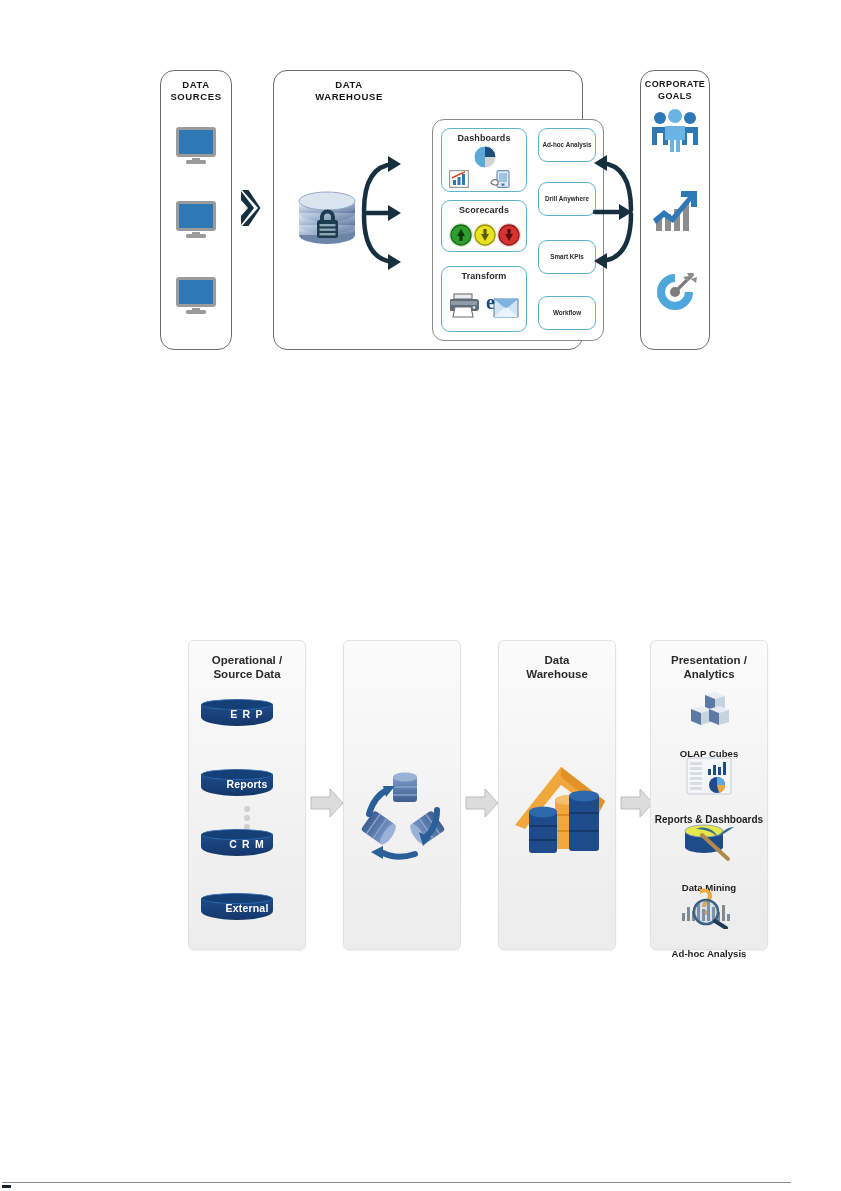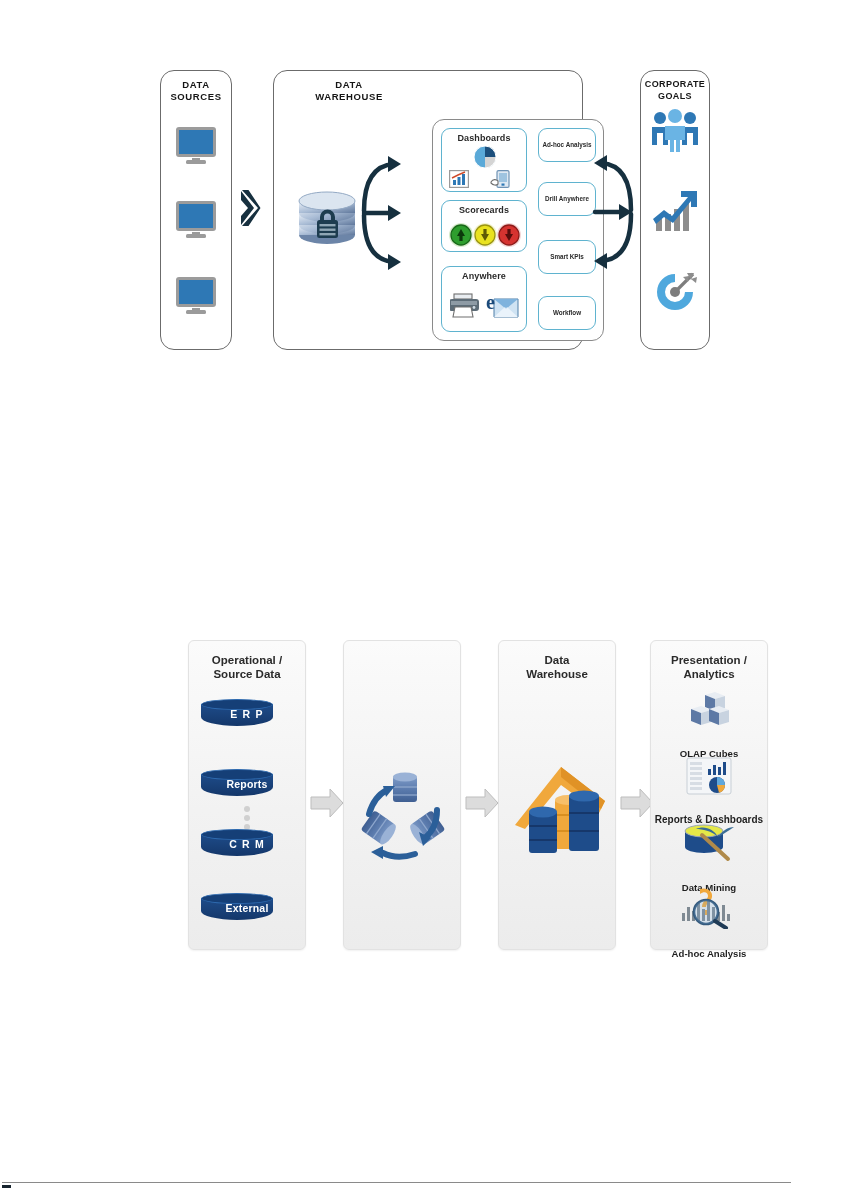--- a/index.html
+++ b/index.html
@@ -223,21 +223,21 @@
             </g>
             <g>
               <circle cx="61" cy="14" r="12" fill="#e8b4b4" opacity=".55"></circle>
               <circle cx="61" cy="14" r="10" fill="#d63330" stroke="#8e1a18" stroke-width="1.3"></circle>
               <path d="M61 20 L57 13 L59.4 13 L59.4 8 L62.6 8 L62.6 13 L65 13 Z" fill="#5a0d0c"></path>
             </g>
           </svg>
         </div>
 
         <div class="bibox bi-left" style="top:146px;height:66px">
-          <div class="bibox-label">Anywhere</div>
+          <div class="bibox-label">Transform</div>
           <svg style="position:absolute;left:8px;top:22px;width:30px;height:30px" viewBox="0 0 30 30">
             <rect x="4" y="5" width="18" height="5" fill="#e9edf1" stroke="#6f6f6f" stroke-width="1.1"></rect>
             <path d="M2 10 h24 a3 3 0 0 1 3 3 v6 a3 3 0 0 1 -3 3 h-24 a3 3 0 0 1 -3 -3 v-6 a3 3 0 0 1 3 -3 z" fill="#5d6c77"></path>
             <rect x="1" y="12" width="26" height="4" fill="#8e9ba5"></rect>
             <circle cx="24" cy="18.5" r="1.4" fill="#d2dce4"></circle>
             <path d="M5 18 h16 l2 10 h-20 z" fill="#fff" stroke="#6f6f6f" stroke-width="1.1"></path>
           </svg>
           <svg style="position:absolute;left:42px;top:20px;width:36px;height:32px" viewBox="0 0 36 32">
             <path d="M10 30 L34 30 L34 12 L10 12 Z" fill="#cfe3f3" stroke="#4f7ea8" stroke-width="1"></path>
             <path d="M10 12 L22 22 L34 12 Z" fill="#7fb3dd"></path>

